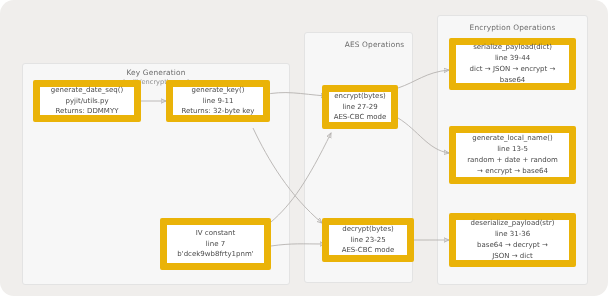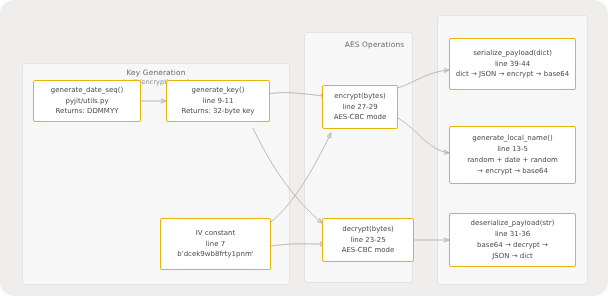--- a/index.html
+++ b/index.html
@@ -49,21 +49,21 @@
     right: 0;
     text-align: center;
     color: #8e8e8e;
     font-size: 6.6px;
     white-space: nowrap;
   }
   
   .node {
     position: absolute;
     background: #ffffff;
-    border: 1px solid #eab308;
+    border: 7px solid #eab308;
     border-radius: 2px;
     box-sizing: border-box;
     display: flex;
     flex-direction: column;
     align-items: center;
     justify-content: center;
     text-align: center;
     color: #4a4a4a;
     font-size: 7px;
     line-height: 1.55;
@@ -99,20 +99,21 @@
   </div>
   <div class="group-title" style="left:22px; top:68px; width:268px;">Key Generation</div>
   <div class="group-subtitle" style="left:22px; top:78px; width:268px;">(pyjit/encryption.py)</div>
 
   <div class="group" style="left:304px; top:32px; width:109px; height:251px;">
   </div>
   <div class="group-title" style="left:320px; top:40px; width:109px;">AES Operations</div>
 
   <div class="group" style="left:437px; top:15px; width:151px; height:270px;">
   </div>
+  <div class="group-title" style="left:437px; top:23px; width:151px;">Encryption Operations</div>
 
   <svg class="edges" viewBox="0 0 608 308">
     <defs>
       <marker id="arrow" markerWidth="6" markerHeight="6" refX="5" refY="3" orient="auto" markerUnits="userSpaceOnUse">
         <path d="M0,0.8 L5,3 L0,5.2 z" fill="#9b9896" stroke="none"></path>
       </marker>
     </defs>
 
     <path d="M139,101 L166,101" marker-end="url(#arrow)"></path>
 

